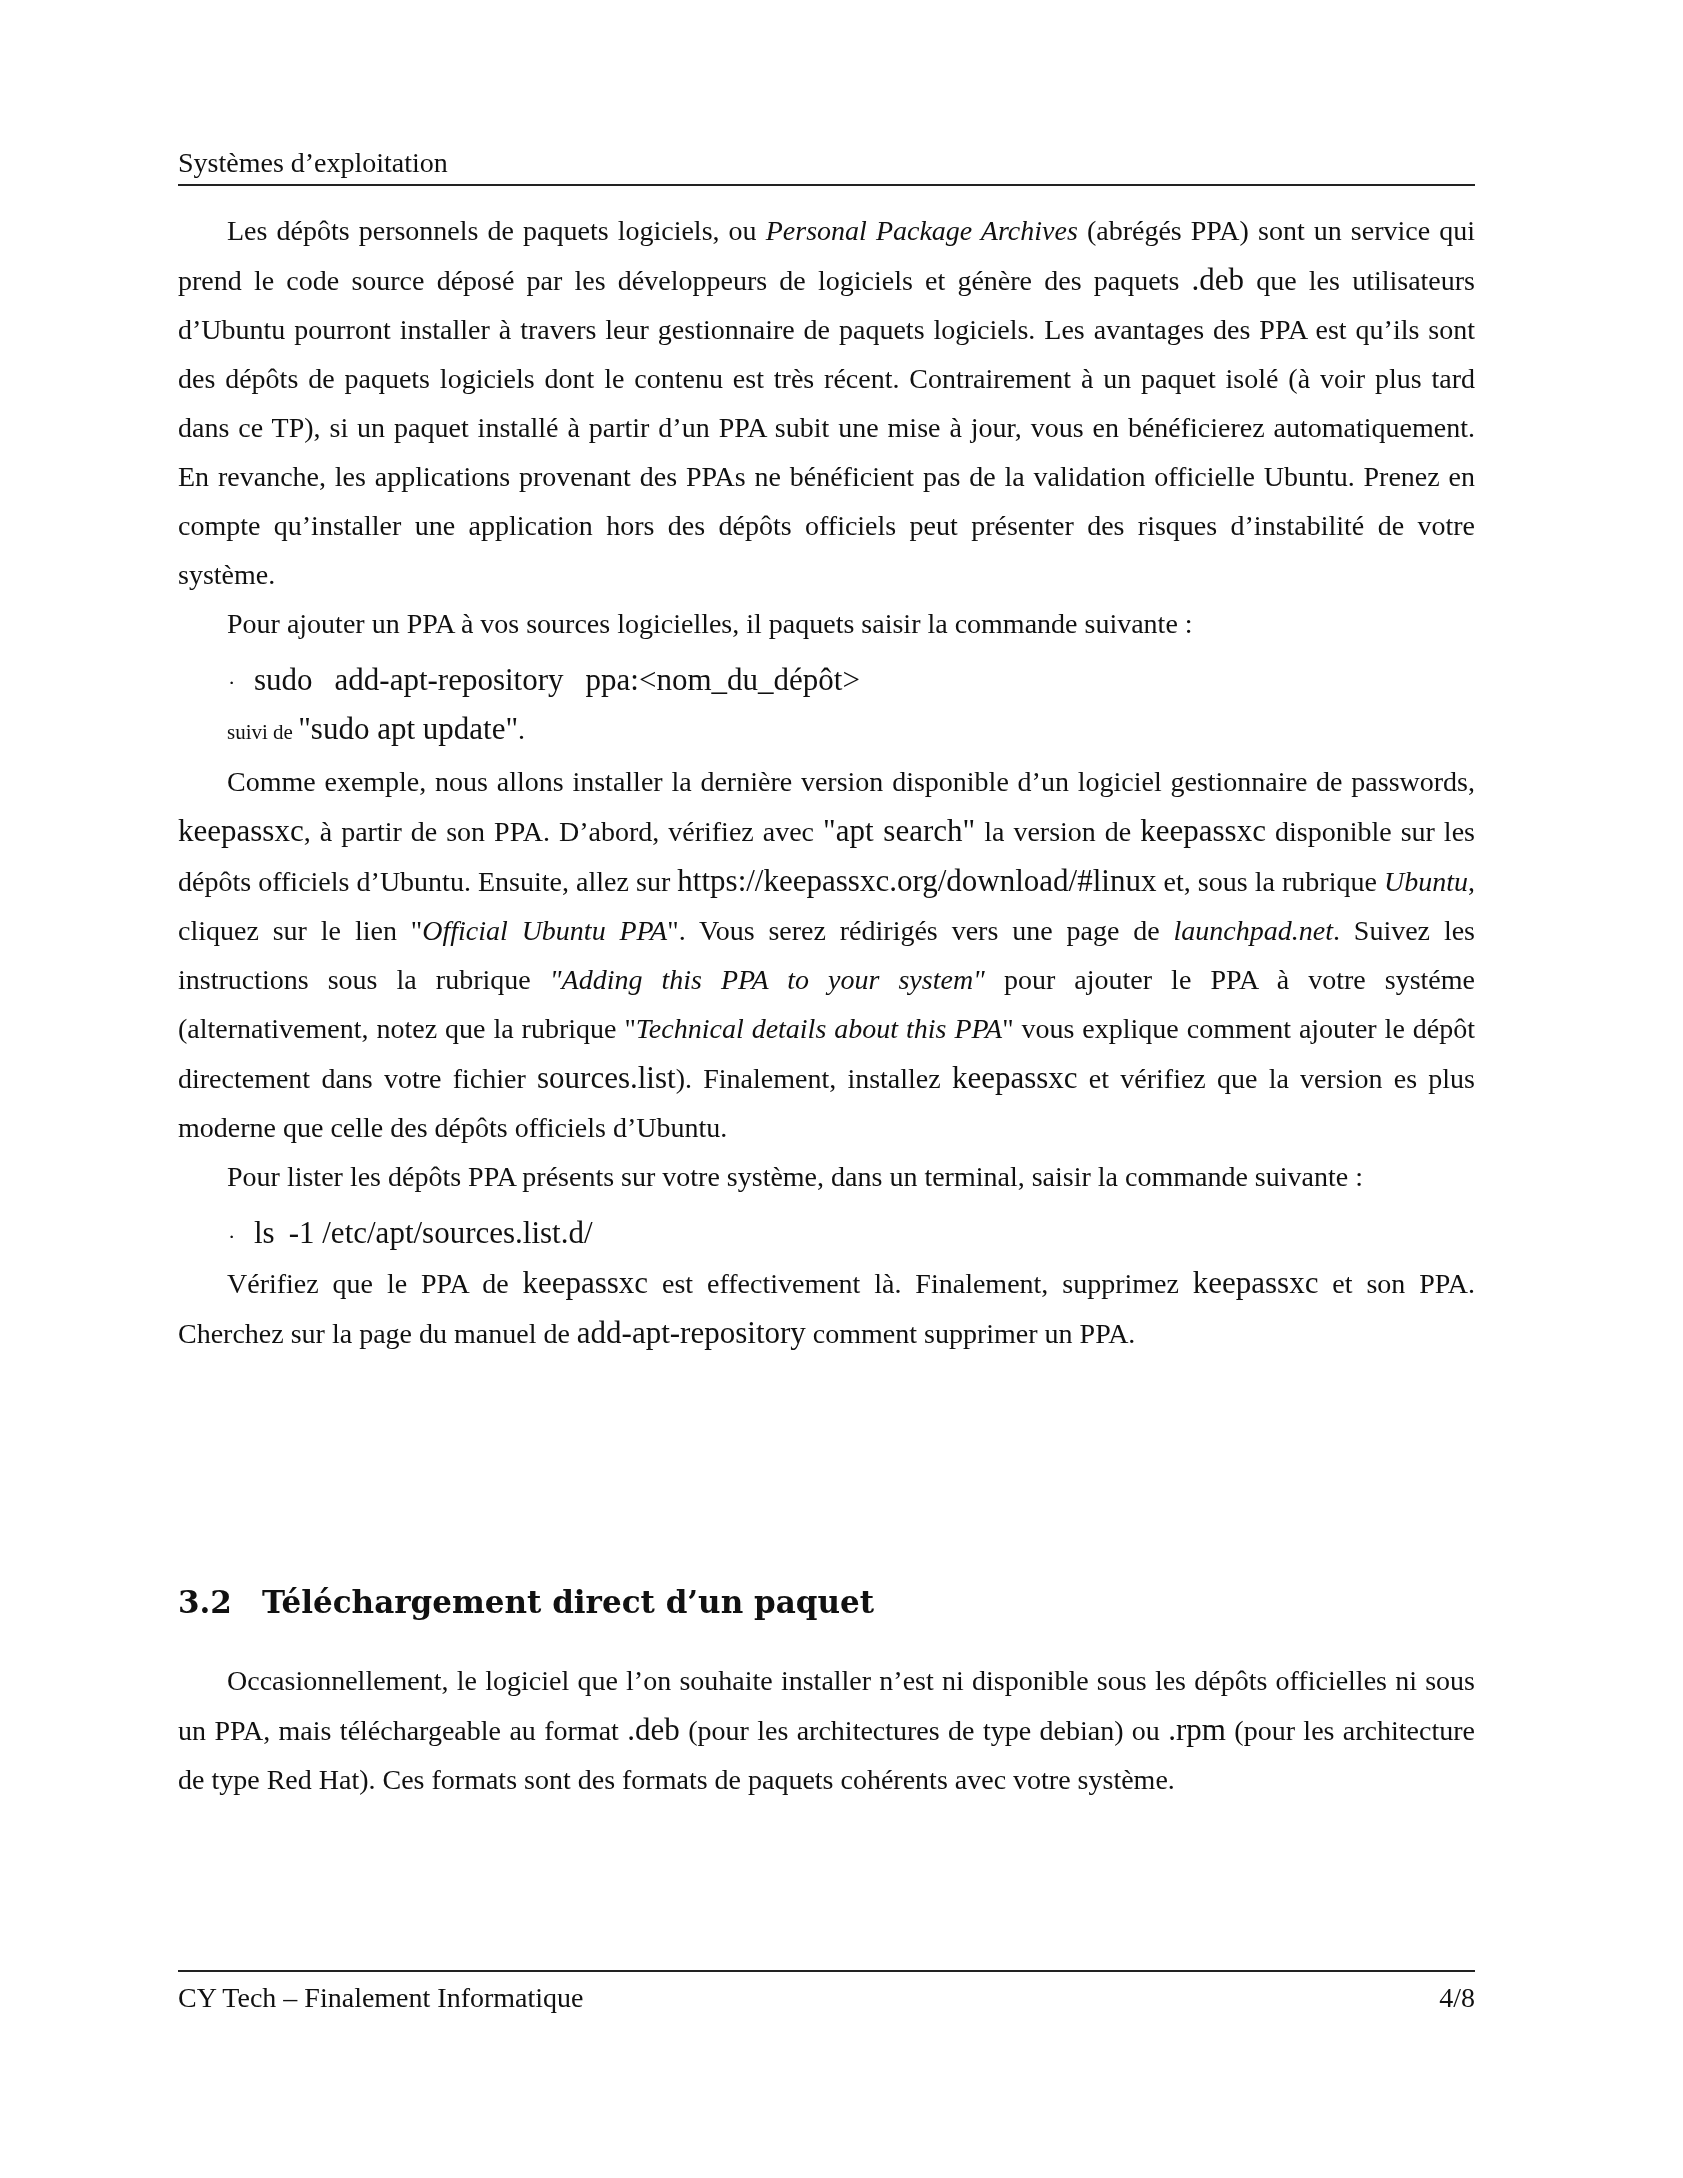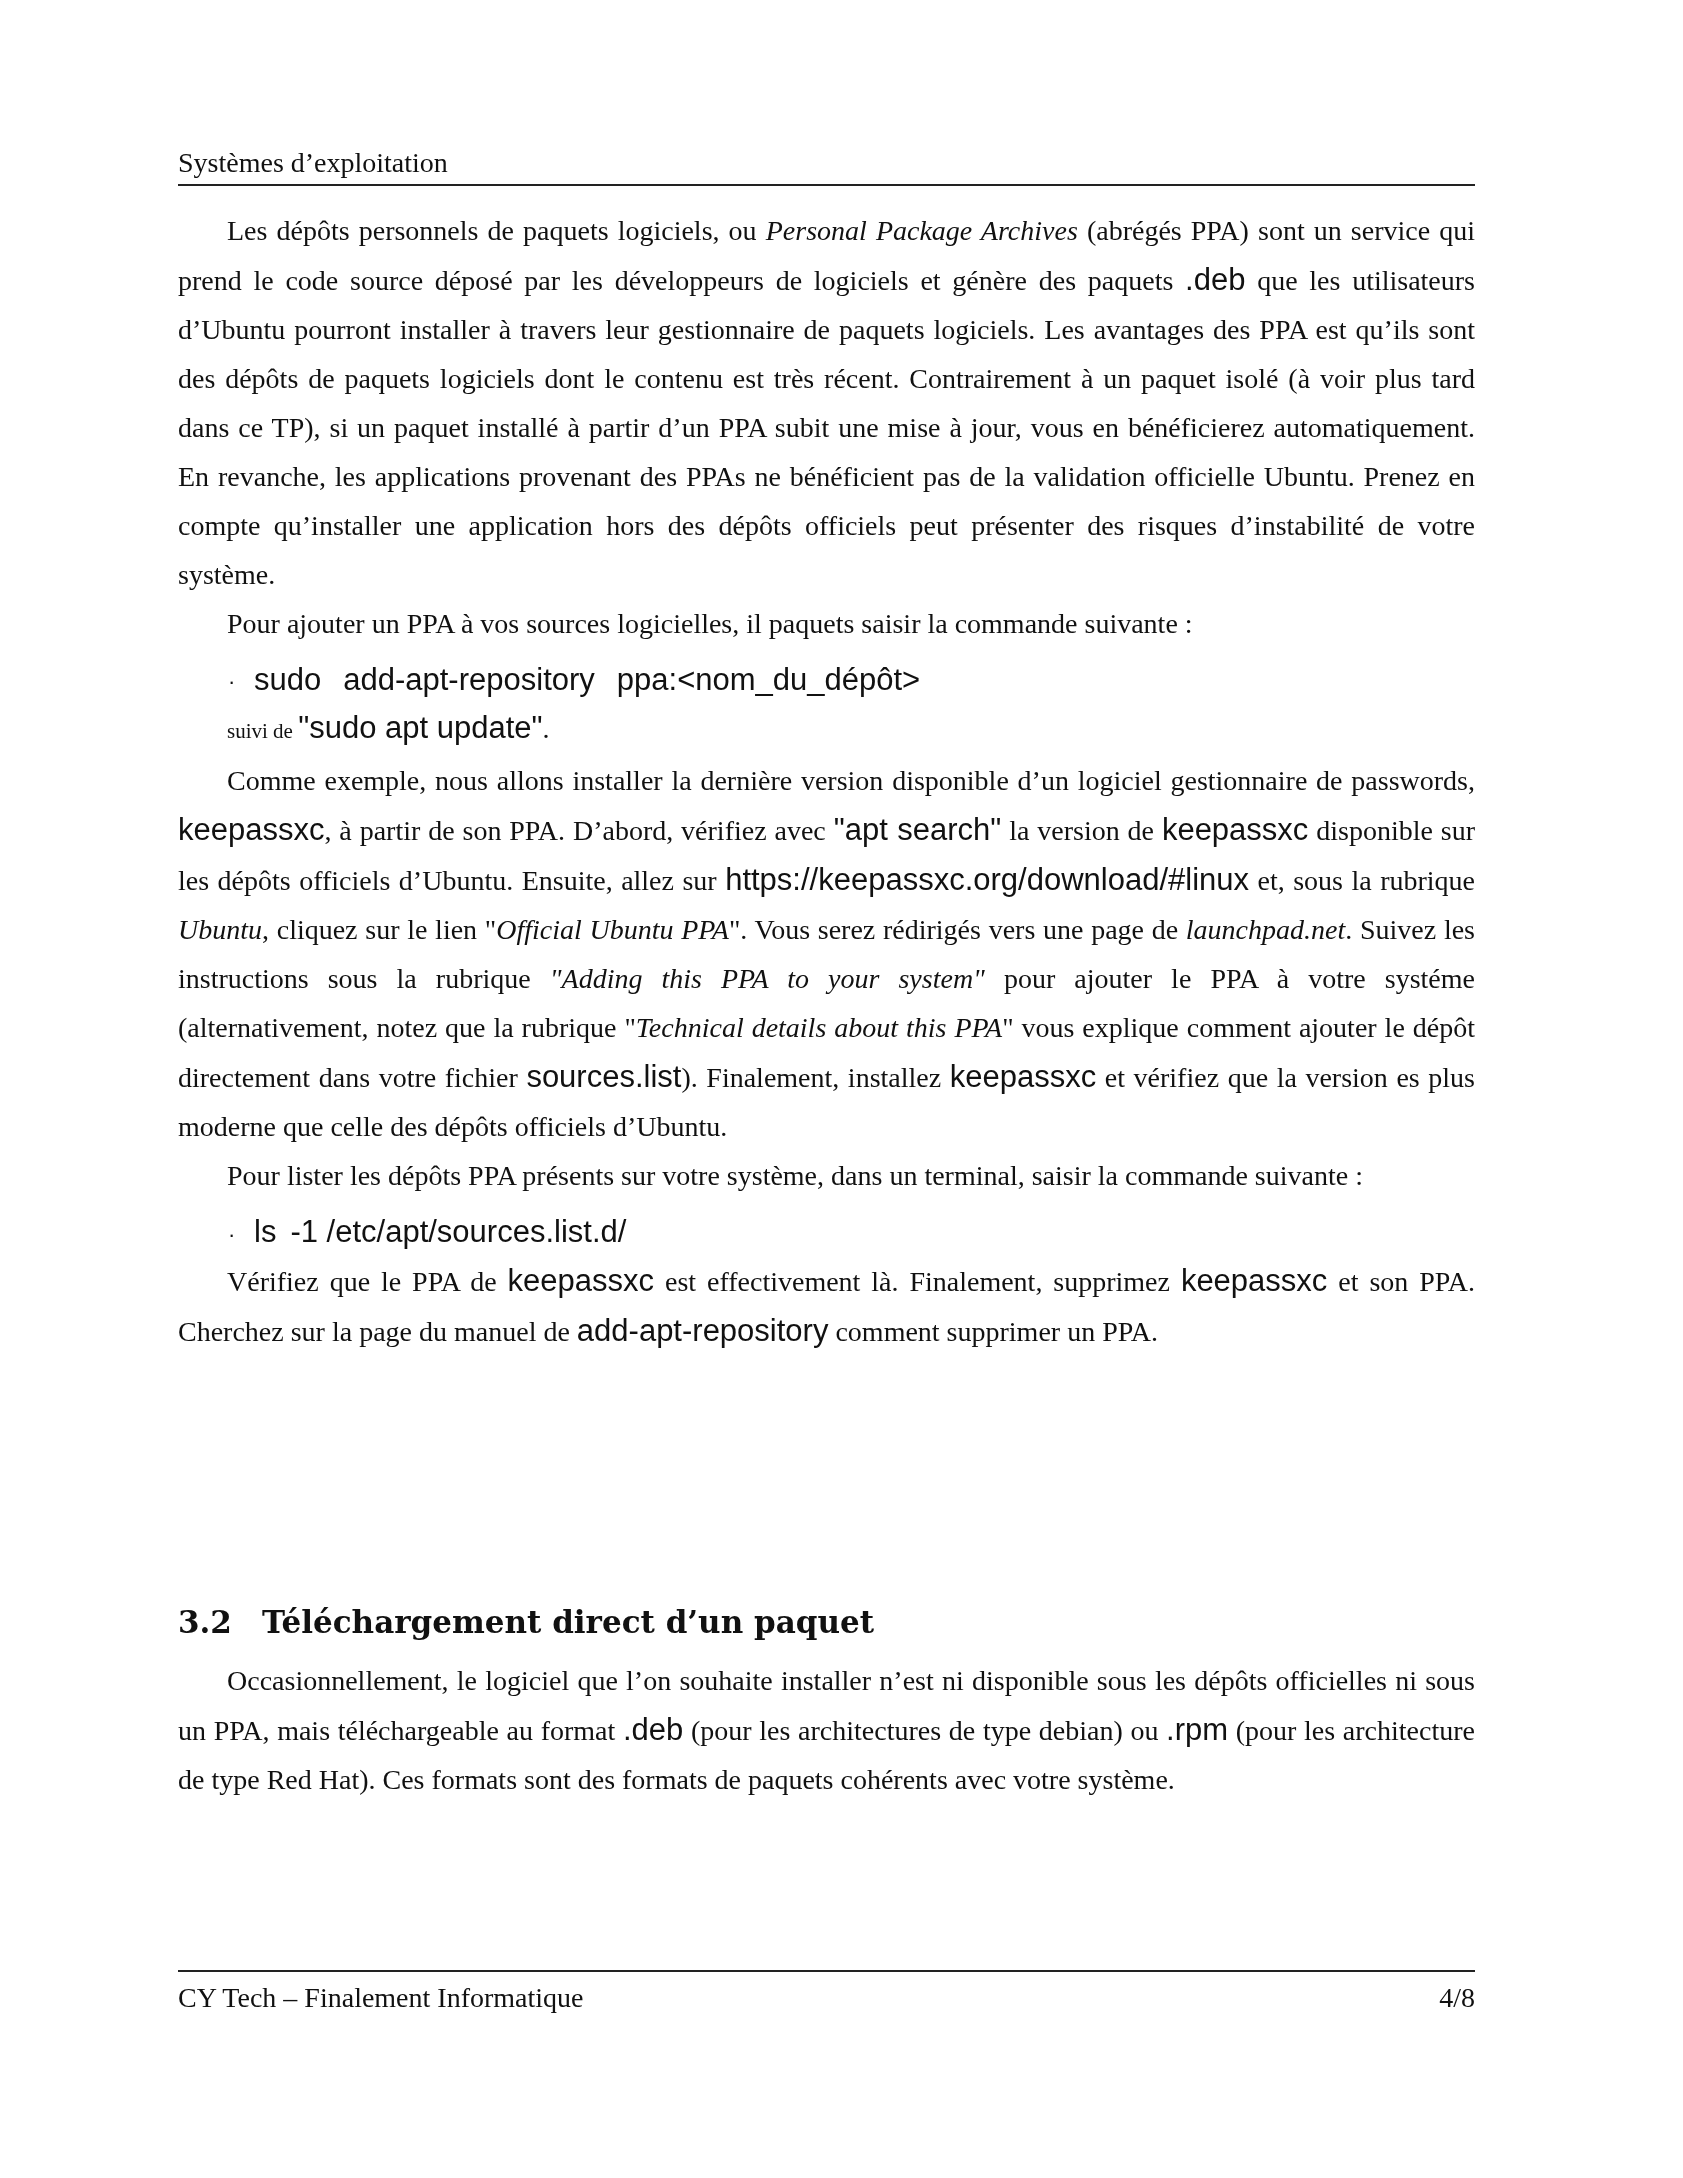--- a/index.html
+++ b/index.html
@@ -6,26 +6,26 @@
   body { width: 1683px; height: 2178px; position: relative; overflow: hidden; color: #111; }
   .page { position: absolute; left: 0; top: 0; width: 1683px; height: 2178px; }
   .serif { font-family: "Liberation Serif", "DejaVu Serif", serif; }
   .header-text { position: absolute; left: 178px; top: 147px; font-size: 28px; text-align: center; }
   .rule { position: absolute; left: 178px; width: 1297px; height: 0; border-top: 2px solid #222; }
   .rule.top { top: 184px; }
   .rule.bottom { top: 1970px; }
   .body { position: absolute; left: 178px; top: 206px; width: 1297px; font-size: 28px; line-height: 49px; text-align: justify; }
   .body p { margin: 0; }
   .indent { text-indent: 49px; }
-  .cmd { font-family: Liberation Sans, sans-serif; font-size: 31px; }
+  .cmd { font-family: Liberation Serif, serif; font-size: 31px; }
   .code-line { margin: 10px 0 0 50px !important; font-size: 31px; line-height: 43px; }
   .bullet { display: inline-block; width: 26px; font-size: 22px; vertical-align: middle; }
   .gap { display: inline-block; width: 22px; }
   .after-code { margin-left: 49px !important; }
-  .heading { position: absolute; left: 178px; top: 1584px; font-family: "DejaVu Serif", "Liberation Serif", serif; font-weight: bold; font-size: 31px; margin-top: 20px; }
+  .heading { position: absolute; left: 178px; top: 1584px; font-family: "DejaVu Serif", "Liberation Serif", serif; font-weight: bold; font-size: 31px; }
   .heading .num { display: inline-block; width: 84px; }
   .body2 { top: 1656px; }
   .footer-left { position: absolute; left: 178px; top: 1982px; font-size: 28px; }
   .footer-right { position: absolute; right: 208px; top: 1982px; font-size: 28px; }
   em { font-style: italic; }
 </style>
 </head>
 <body>
 
 <div class="page serif">

